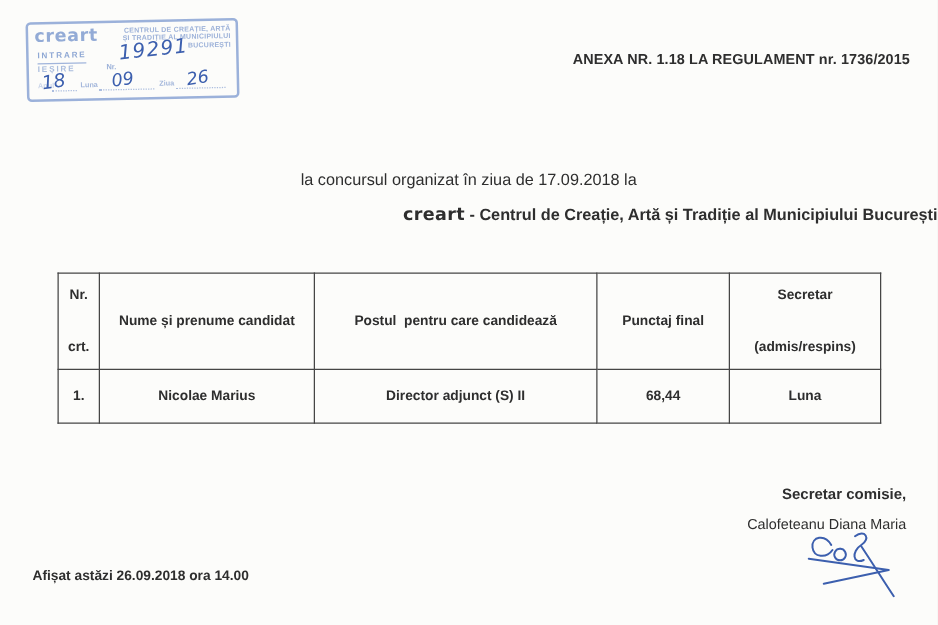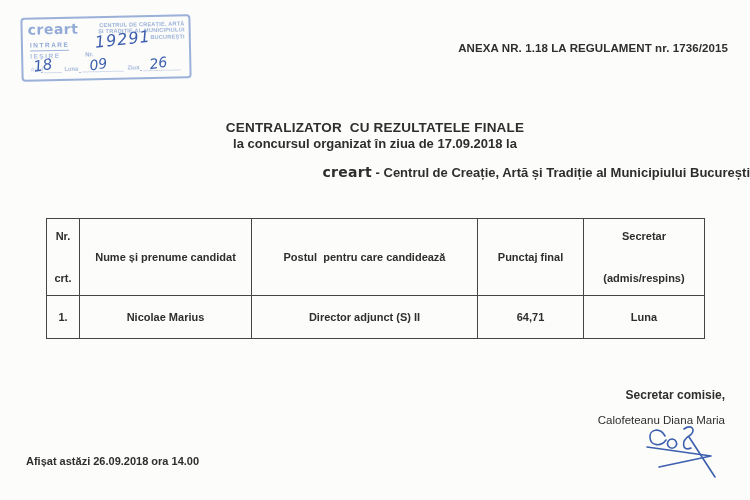--- a/index.html
+++ b/index.html
@@ -93,21 +93,21 @@
     font-size: 11.5px; font-weight: bold; letter-spacing: 0.1px;
     white-space: pre;
   }
   .title1 {
     position: absolute; top: 120px; left: 0; width: 100%;
     text-align: center; font-size: 13.5px; font-weight: bold;
     white-space: pre; letter-spacing: 0.2px;
   }
   .title2 {
     position: absolute; top: 136px; left: 0; width: 100%;
-    text-align: center; font-size: 13px; font-weight: bold;
+    text-align: center; font-size: 13px; font-weight: normal;
   }
   .orgline {
     position: absolute; top: 164px; left: 0; width: 100%;
     text-align: right; font-size: 13px; font-weight: bold;
   }
   .logo-inline {
     font-family: "DejaVu Sans", sans-serif;
     font-size: 14px; font-weight: bold; letter-spacing: 0.3px;
   }
 
@@ -185,21 +185,20 @@
       <span class="dotline dl2"></span>
       <span class="dotline dl3"></span>
       <span class="hand hv hv-anul">18</span>
       <span class="hand hv hv-luna">09</span>
       <span class="hand hv hv-ziua">26</span>
     </div>
   </div>
 
   <div class="anexa">ANEXA NR. 1.18 LA REGULAMENT nr. 1736/2015</div>
 
-  <div class="title1">CENTRALIZATOR  CU REZULTATELE FINALE</div>
   <div class="title2">la concursul organizat în ziua de 17.09.2018 la</div>
   <div class="orgline">
     <span class="logo-inline">creart</span><span> - Centrul de Creație, Artă și Tradiție al Municipiului București</span>
   </div>
 
   <table class="results">
     <colgroup>
       <col class="col0">
         <col class="col1">
         <col class="col2">
@@ -223,21 +222,21 @@
       </th>
       <th>
         <div class="hl">Secretar</div>
         <div class="hl hl-gap">(admis/respins)</div>
       </th>
     </tr>
     <tr>
       <td>1.</td>
       <td>Nicolae Marius</td>
       <td>Director adjunct (S) II</td>
-      <td>64,71</td>
+      <td>68,44</td>
       <td>Luna</td>
     </tr>
   </tbody>
     </table>
 
   <div class="sig-role">Secretar comisie,</div>
   <div class="sig-name">Calofeteanu Diana Maria</div>
   <svg class="sig-scribble" viewBox="0 0 78 56" fill="none">
     <path d="M20,13 C15,4 4,6 5,15 C6,23 16,24 21,17" stroke="#3c5fae" stroke-width="1.6" stroke-linecap="round" fill="none"></path>
     <path d="M27,16 a4.6,4.6 0 1,0 0.1,0" stroke="#3c5fae" stroke-width="1.6" stroke-linecap="round" fill="none"></path>

